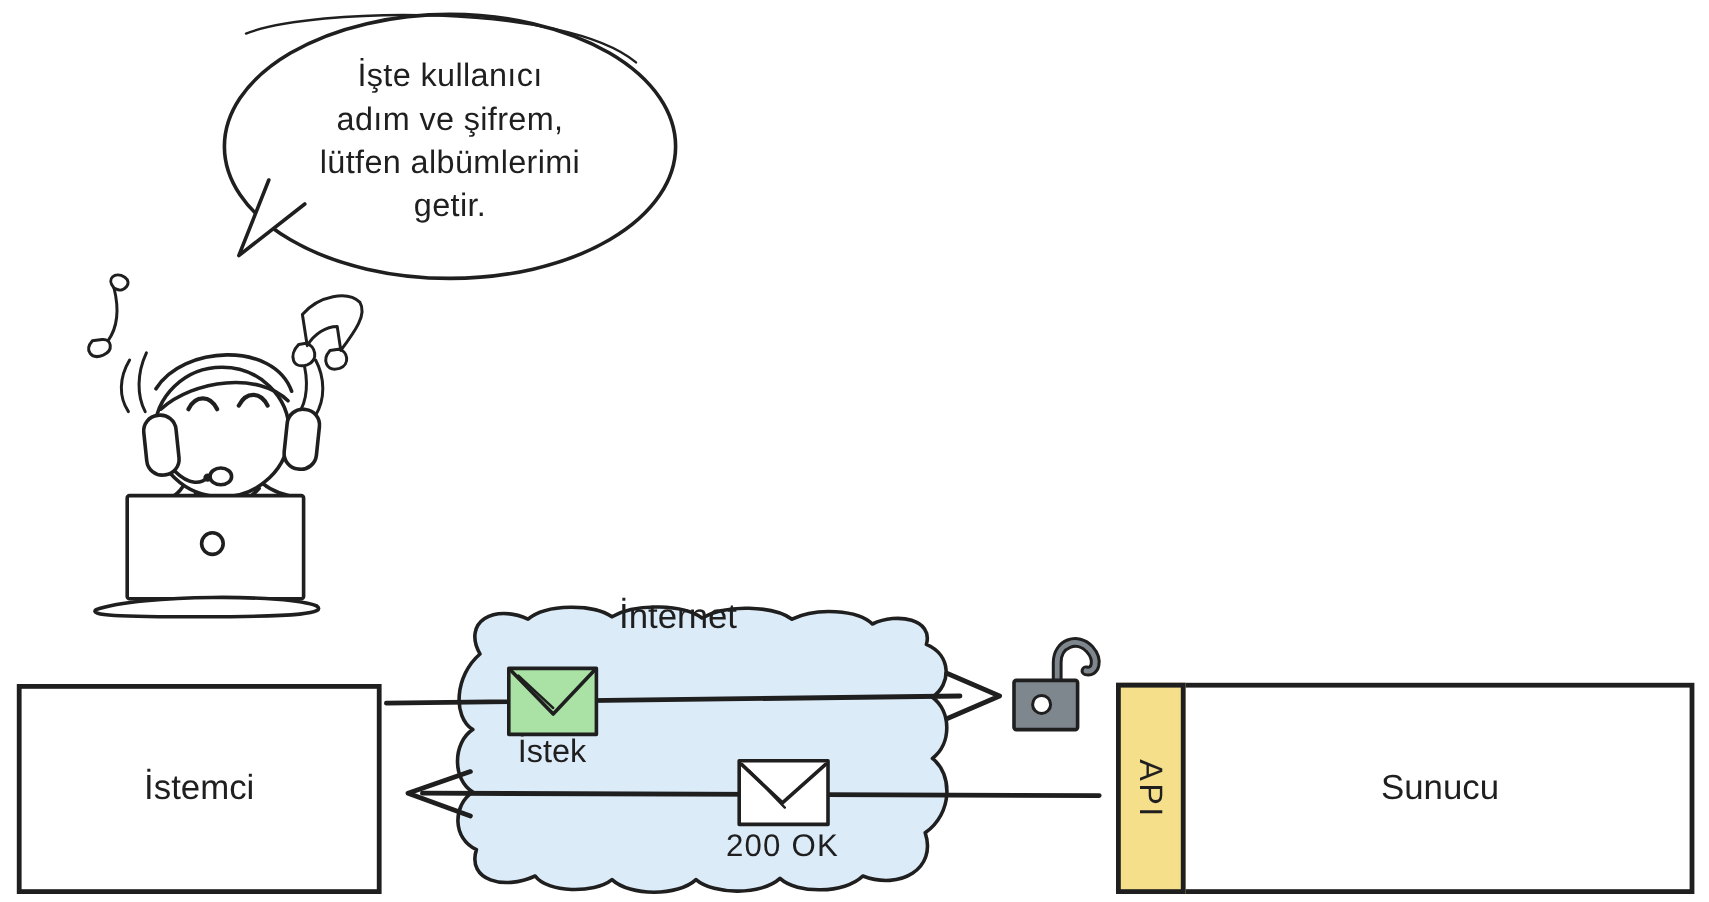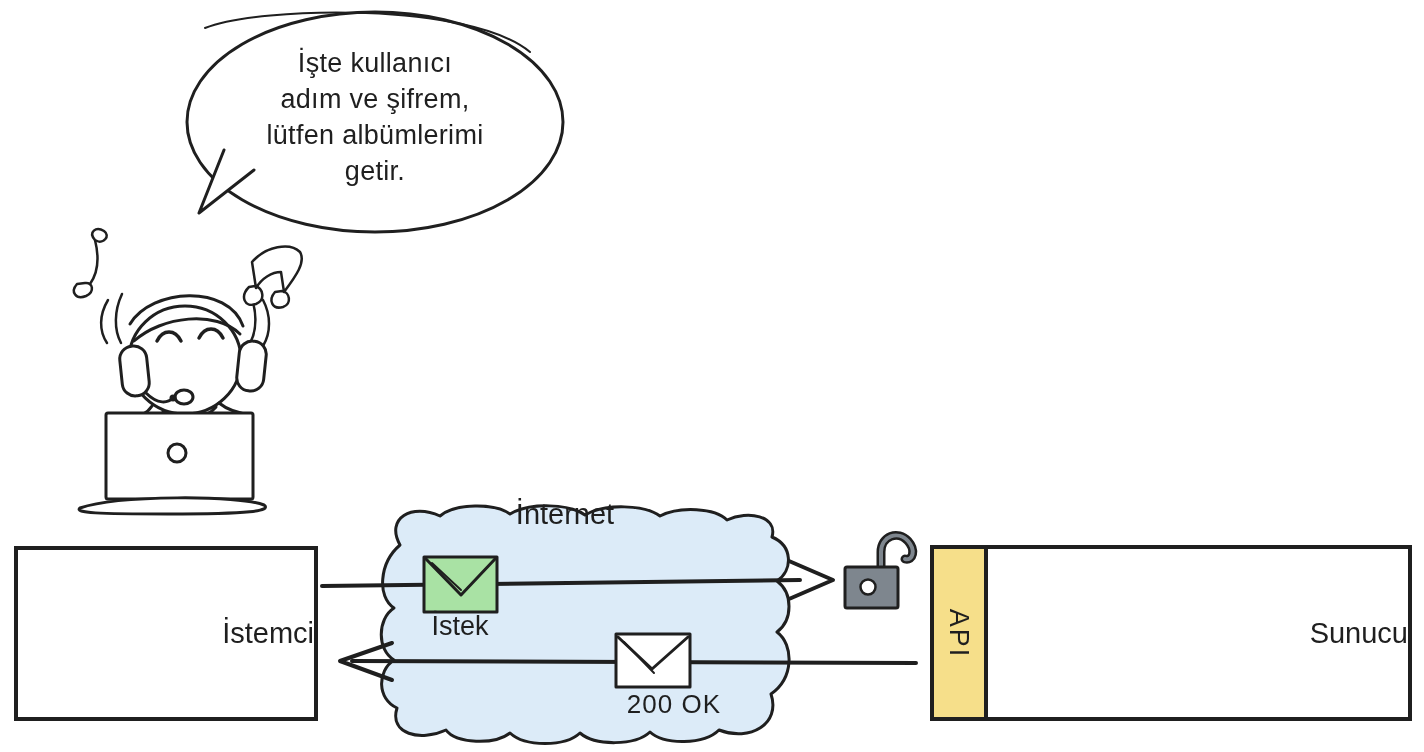--- a/index.html
+++ b/index.html
@@ -22,24 +22,24 @@
   .w4{stroke-width:4;}
   .white-fill{fill:#fff;}
   .cloud-fill{fill:var(--cloud-fill);}
   .green-fill{fill:var(--envelope-green);}
   .gray-fill{fill:var(--lock-gray);}
 
   .label{position:absolute;text-align:center;white-space:pre-line;}
   .bubble-text{left:212px;top:46px;width:326px;font-size:27px;line-height:1.33;letter-spacing:.3px;}
   .internet-label{left:455px;top:470px;width:220px;font-size:29px;margin-top:28px;}
   .istek-label{left:398px;top:611px;width:124px;font-size:27px;}
-  .ok-label{left:583px;top:689px;width:138px;font-size:26px;letter-spacing:1px;text-align:right;}
+  .ok-label{left:583px;top:689px;width:138px;font-size:26px;letter-spacing:1px;}
 
   .box{position:absolute;background:#fff;border:4px solid var(--ink);box-sizing:border-box;
-       display:flex;align-items:center;justify-content:flex-end;font-size:29px;}
+       display:flex;align-items:center;justify-content:center;font-size:29px;margin-top:24px;}
   .client-box{left:14px;top:546px;width:304px;height:175px;}
   .server-box{left:930px;top:545px;width:482px;height:176px;padding-left:58px;}
   .api-strip{position:absolute;left:-4px;top:-4px;bottom:-4px;width:58px;
        background:var(--api-yellow);border:4px solid var(--ink);box-sizing:border-box;
        display:flex;align-items:center;justify-content:center;}
   .api-text{transform:rotate(90deg);font-size:27px;letter-spacing:2px;}
 </style>
 </head>
 <body>
 

